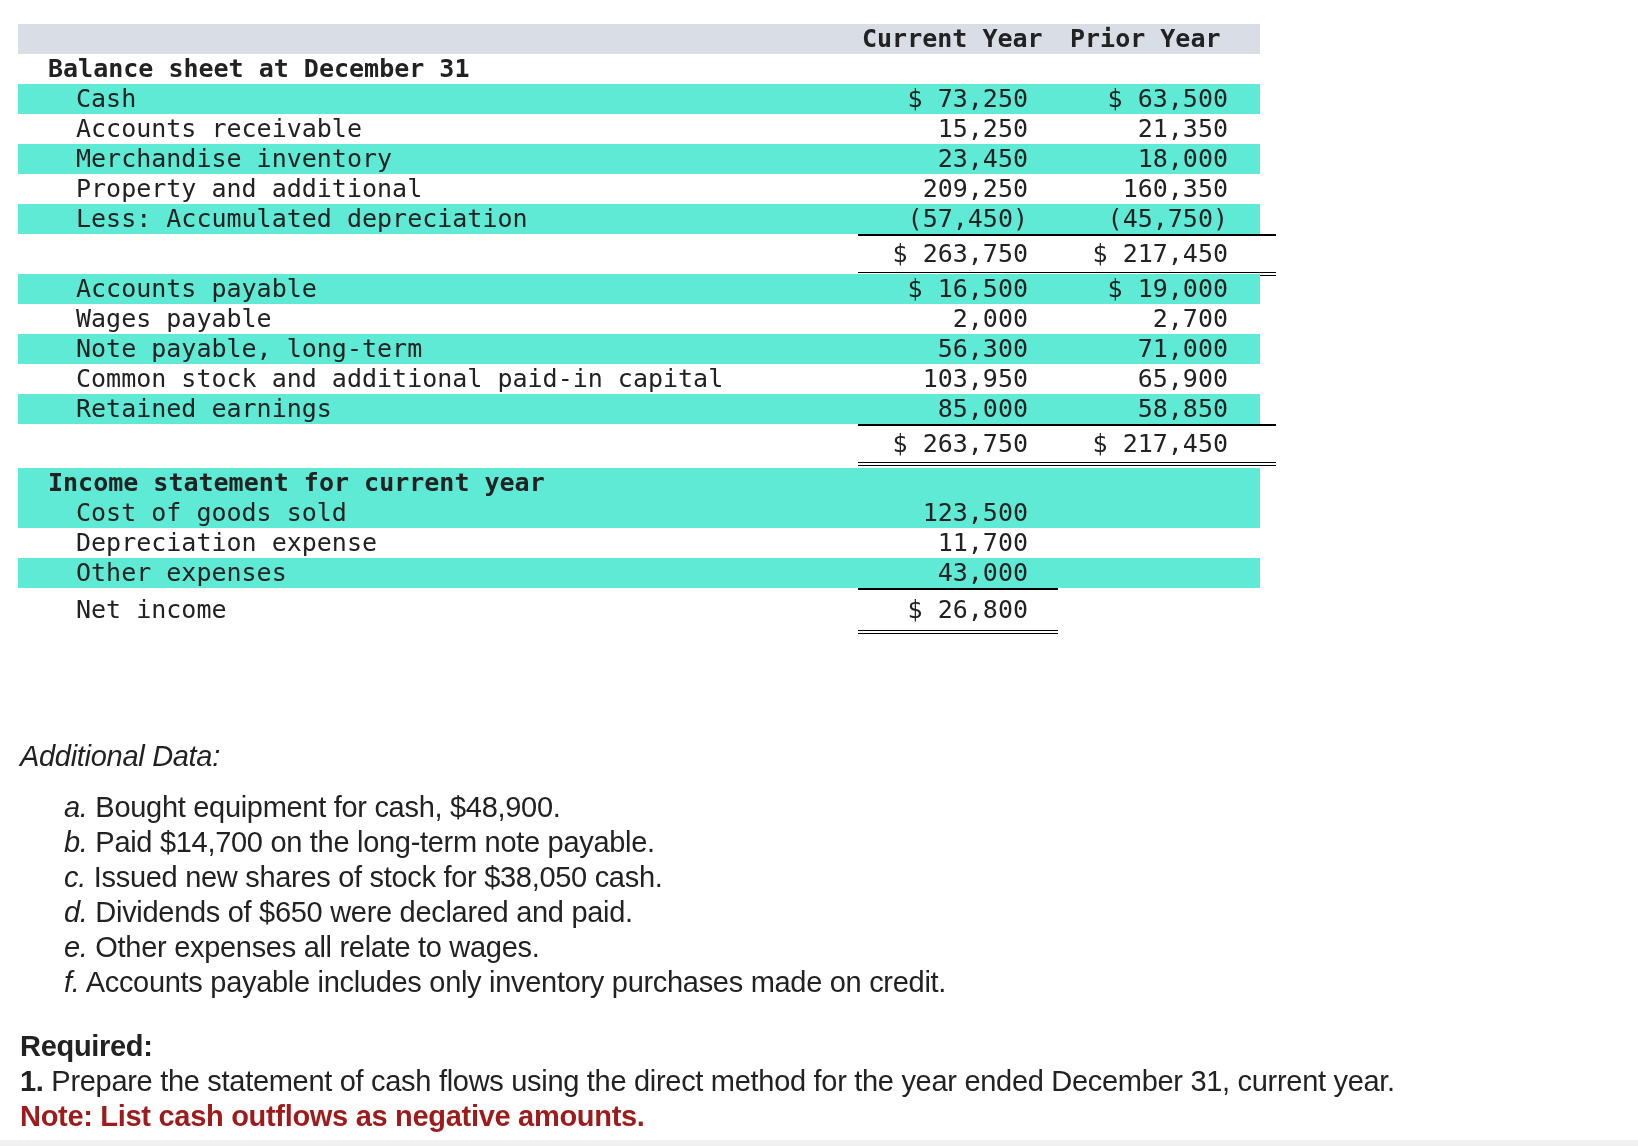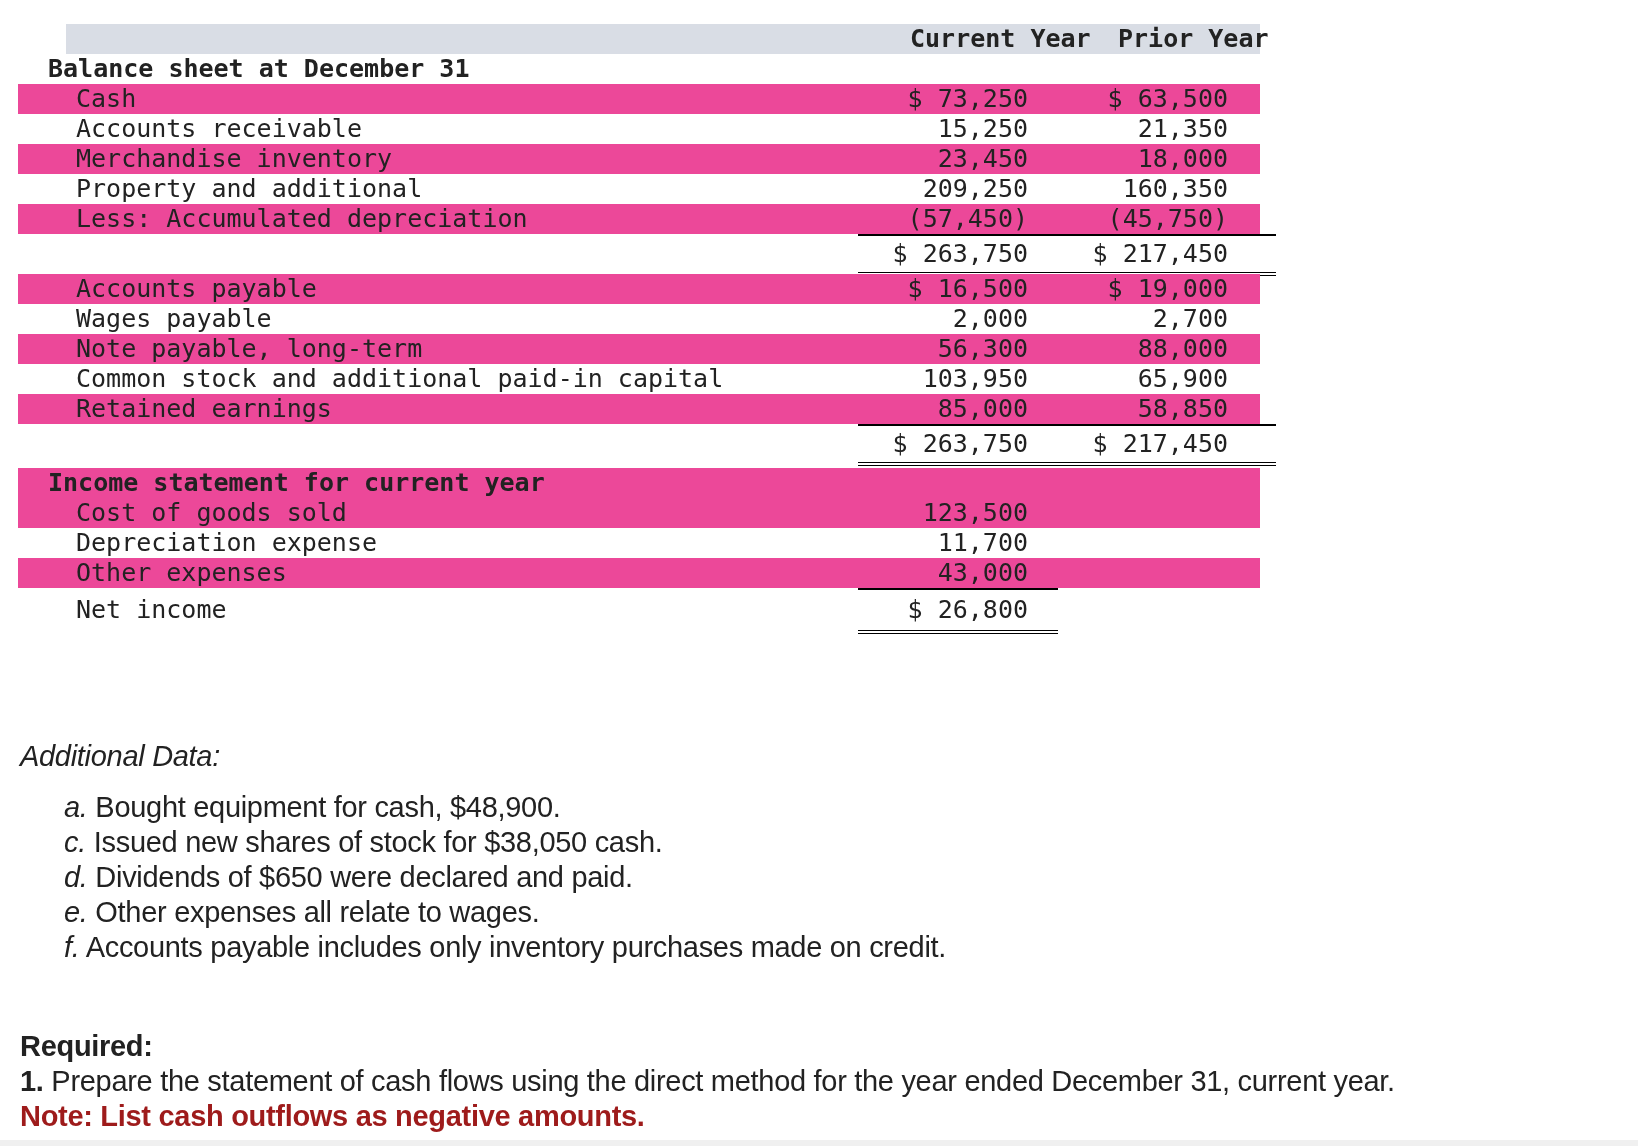--- a/index.html
+++ b/index.html
@@ -1,20 +1,20 @@
 <!DOCTYPE html>
 <html><head>
 <meta charset="utf-8">
 <style>
   html, body { margin:0; padding:0; background:#ffffff; }
   body { width:1638px; height:1146px; position:relative; overflow:hidden; color:#222; }
   .fin { position:absolute; left:18px; top:24px; width:1242px; font-family:"DejaVu Sans Mono","Liberation Mono",monospace; font-size:25px; }
   .row { position:relative; height:30px; line-height:30px; }
-  .row.shade { background:#ec4899; }
-  .row.hdr { background:#d9dde5; height:30px; font-weight:bold;margin-left:48px; }
+  .row.shade { background:#5eead4; }
+  .row.hdr { background:#d9dde5; height:30px; font-weight:bold; }
   .lbl { position:absolute; left:58px; white-space:pre; }
   .lbl.sec { left:30px; font-weight:bold; }
   .cy { position:absolute; right:232px; text-align:left; white-space:pre; }
   .py { position:absolute; right:32px; text-align:right; white-space:pre; }
   .hcy { position:absolute; left:844px; white-space:pre; }
   .hpy { position:absolute; left:1052px; white-space:pre; }
   .rule { position:absolute; height:0; }
   .single { border-top:2px solid #000; }
   .double { border-top:4px double #000; }
   .lineA { left:840px; width:200px; }
@@ -80,21 +80,21 @@
     <span class="py">$ 19,000</span>
   </div>
   <div class="row">
     <span class="lbl">Wages payable</span>
     <span class="cy">2,000</span>
     <span class="py">2,700</span>
   </div>
   <div class="row shade">
     <span class="lbl">Note payable, long-term</span>
     <span class="cy">56,300</span>
-    <span class="py">88,000</span>
+    <span class="py">71,000</span>
   </div>
   <div class="row">
     <span class="lbl">Common stock and additional paid-in capital</span>
     <span class="cy">103,950</span>
     <span class="py">65,900</span>
   </div>
   <div class="row shade">
     <span class="lbl">Retained earnings</span>
     <span class="cy">85,000</span>
     <span class="py">58,850</span>
@@ -129,20 +129,21 @@
     <span class="lbl">Net income</span>
     <span class="cy">$ 26,800</span>
     <span class="rule double lineA" style="top:42px;"></span>
   </div>
 </div>
 
 <div class="prose addl">Additional Data:</div>
 
 <div class="prose items">
   <div><i>a.</i><span> Bought equipment for cash, $48,900.</span></div>
+  <div><i>b.</i><span> Paid $14,700 on the long-term note payable.</span></div>
   <div><i>c.</i><span> Issued new shares of stock for $38,050 cash.</span></div>
   <div><i>d.</i><span> Dividends of $650 were declared and paid.</span></div>
   <div><i>e.</i><span> Other expenses all relate to wages.</span></div>
   <div><i>f.</i><span> Accounts payable includes only inventory purchases made on credit.</span></div>
 </div>
 
 <div class="prose req">Required:</div>
 <div class="prose req1"><b>1.</b><span> Prepare the statement of cash flows using the direct method for the year ended December 31, current year.</span></div>
 <div class="prose note">Note: List cash outflows as negative amounts.</div>
 <div class="bottombar"></div>

